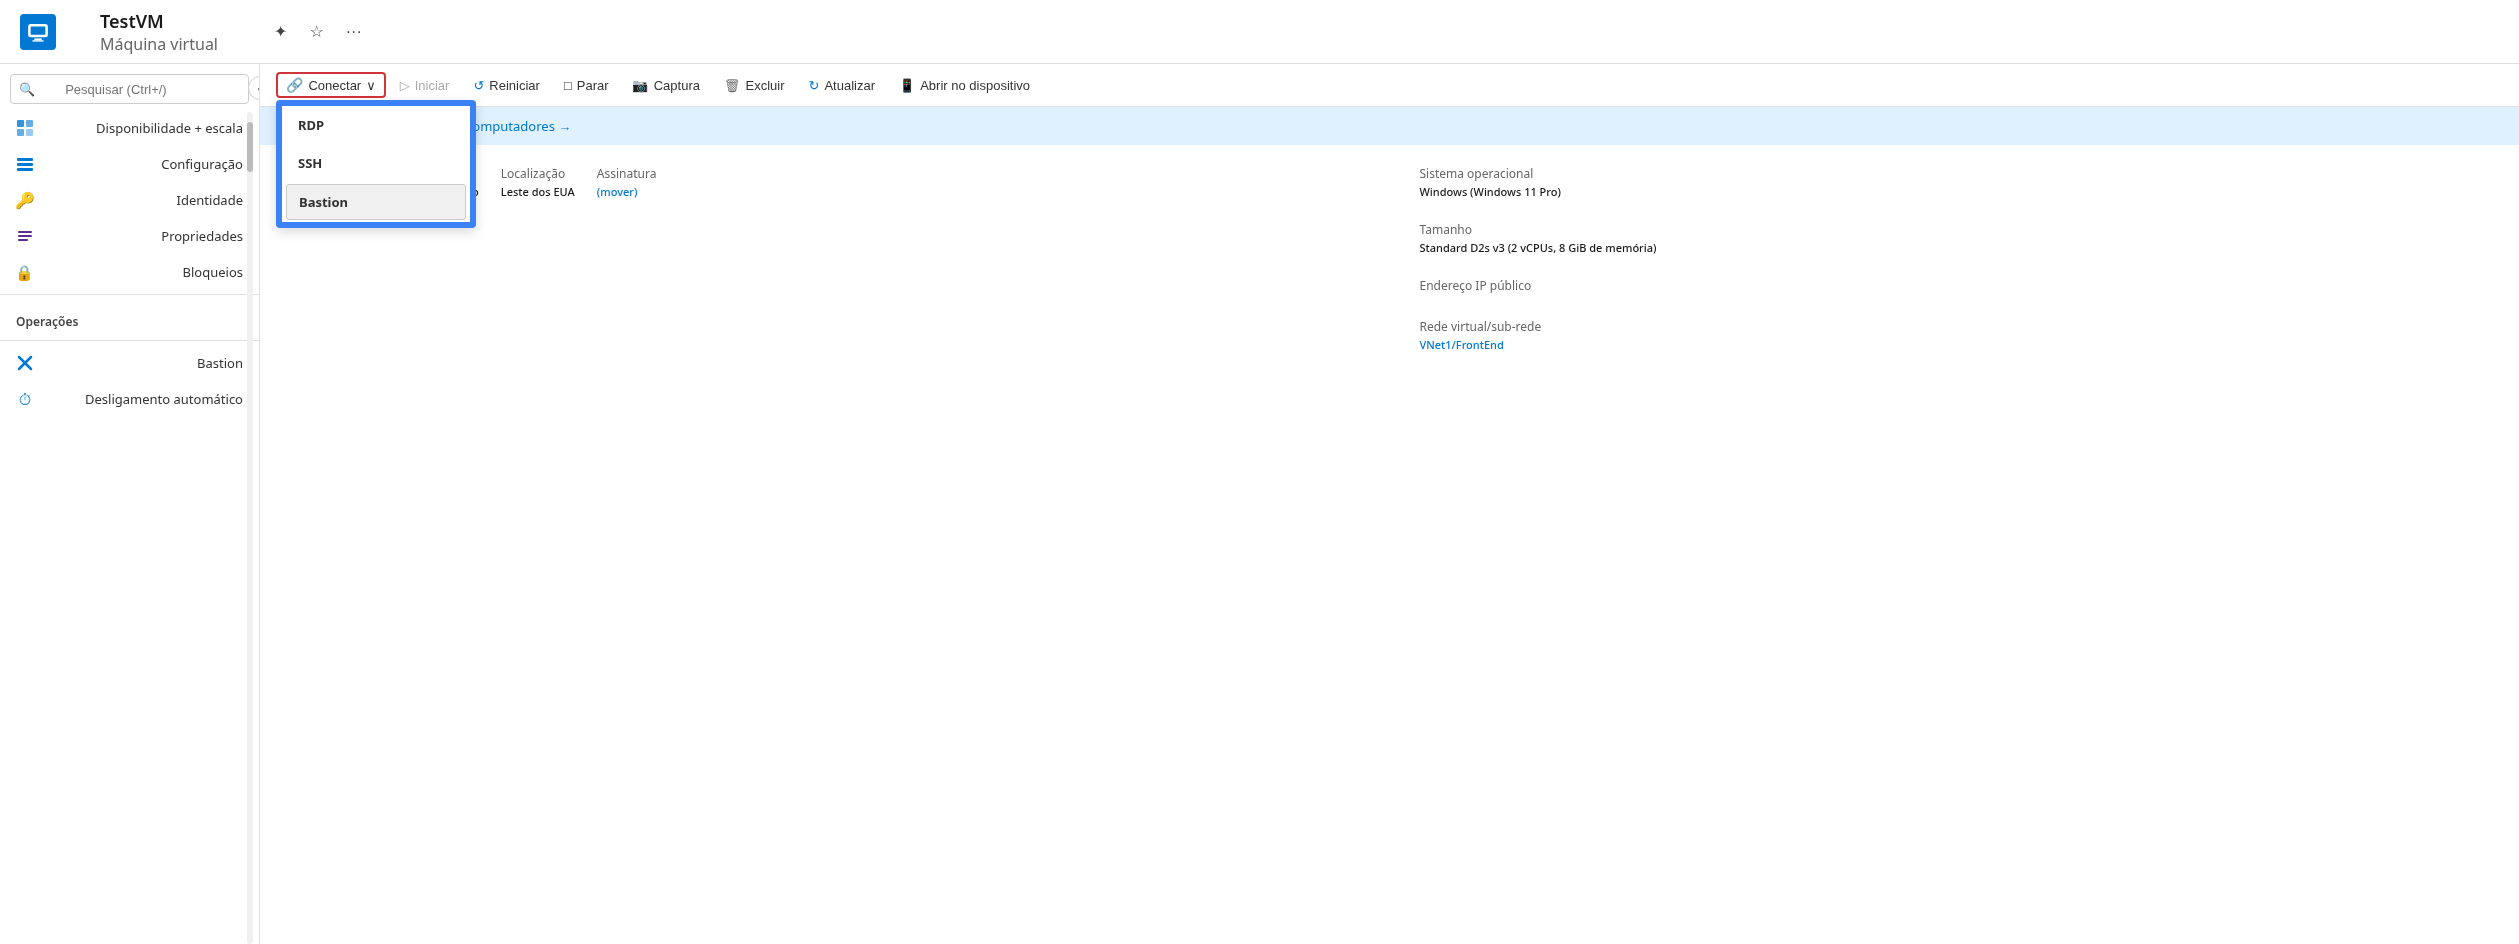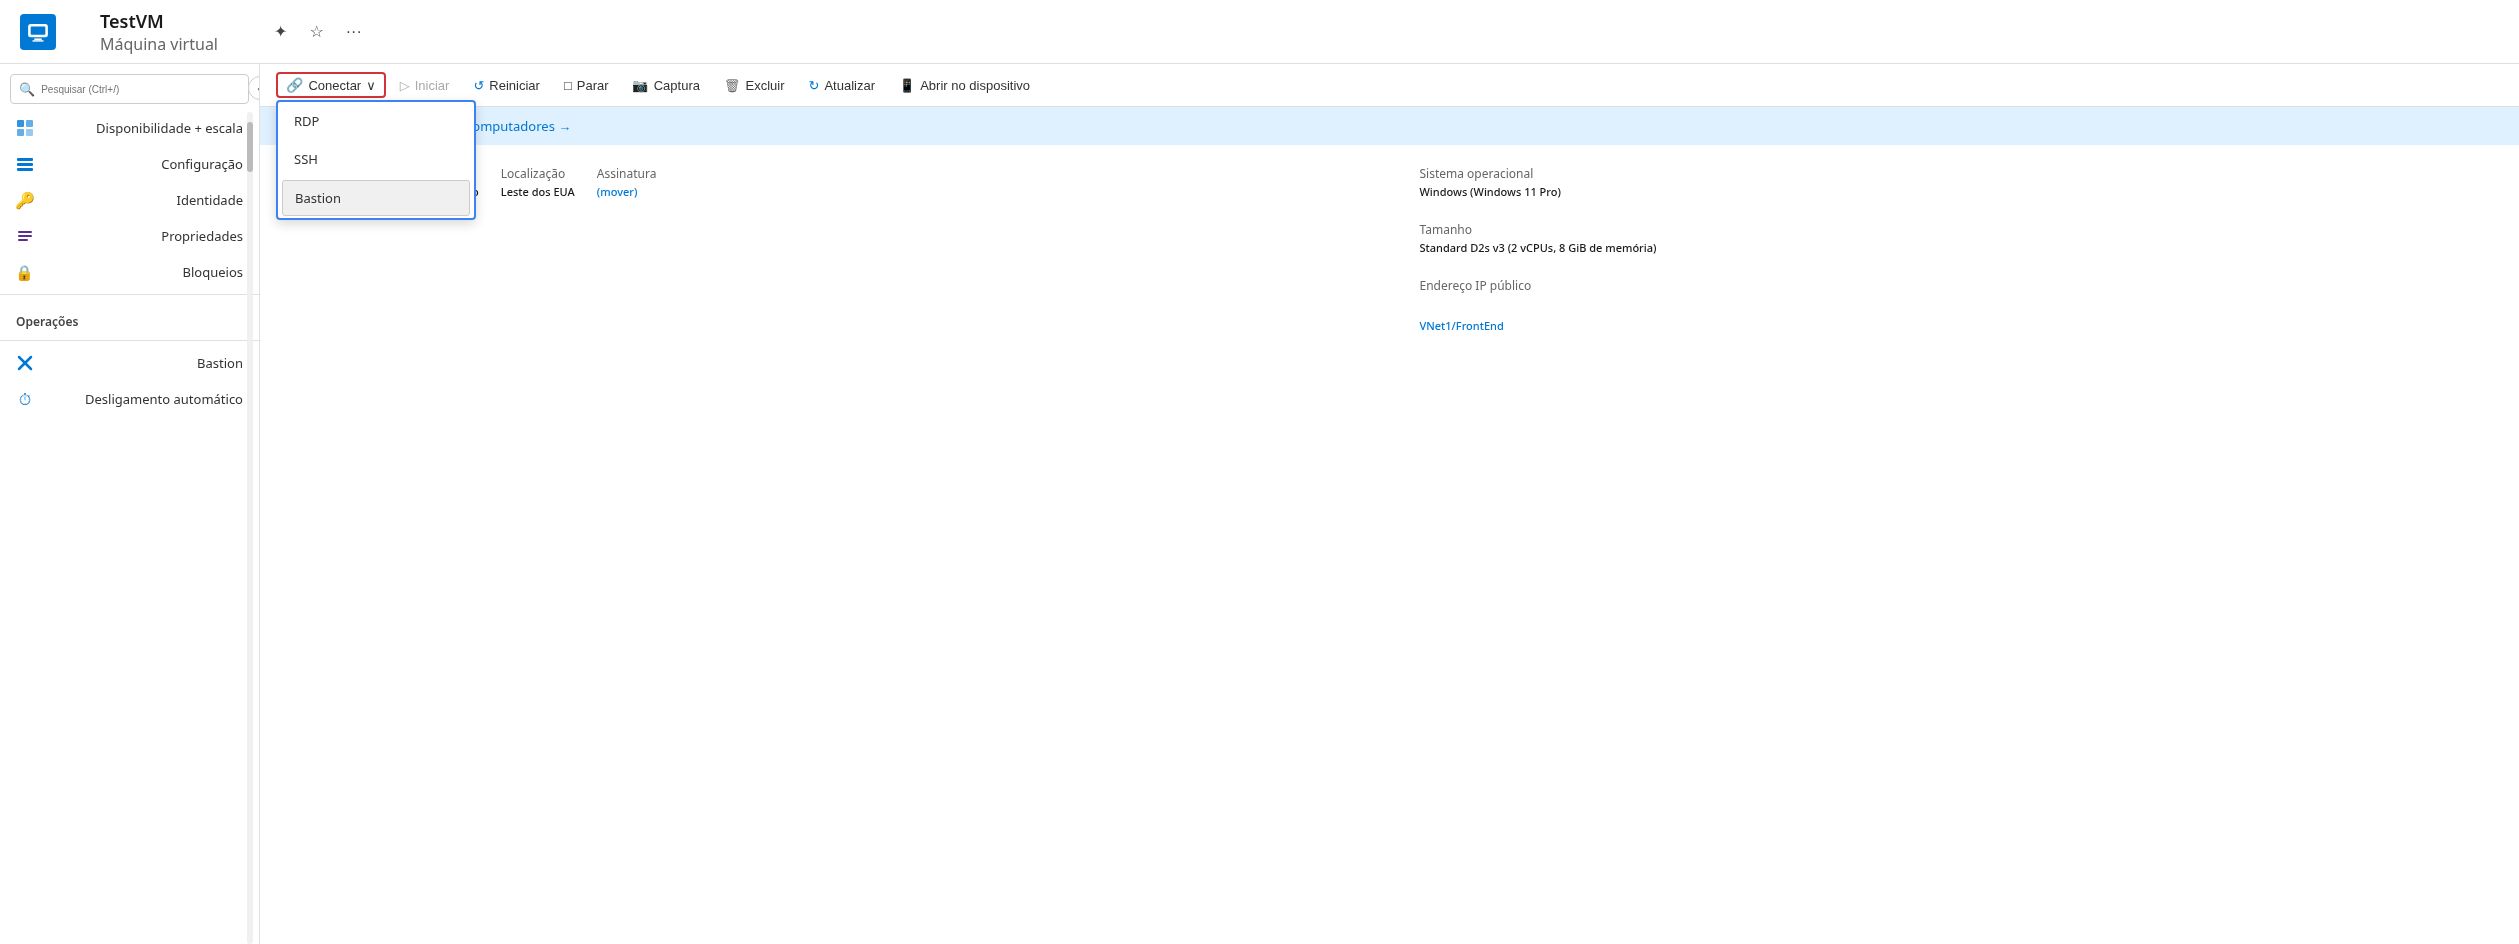--- a/index.html
+++ b/index.html
@@ -52,22 +52,23 @@
       display: flex;
       align-items: center;
       margin: 10px 10px 6px 10px;
       border: 1px solid #ccc;
       border-radius: 4px;
       padding: 5px 8px;
       gap: 6px;
       background: #fff;
     }
     .sidebar-search input {
-      border: none; outline: none; width: 100%; font-size: 10px; color: #555;
+      border: none; outline: none; width: 100%; font-size: 13px; color: #555;
       background: transparent;
+      margin-left: 24px;
     }
     .sidebar-collapse-btn {
       position: absolute; right: -13px; top: 12px;
       width: 24px; height: 24px;
       background: #fff;
       border: 1px solid #ccc;
       border-radius: 50%;
       cursor: pointer;
       display: flex; align-items: center; justify-content: center;
       z-index: 10;
@@ -119,25 +120,26 @@
       padding: 3px 8px;
     }
 
     
     .dropdown-container { position: relative; }
     .dropdown-menu {
       position: absolute;
       top: calc(100% + 2px);
       left: 0;
       background: #fff;
-      border: 2px solid #3b82f6;
+      border: 6px solid #3b82f6;
       box-shadow: 0 4px 12px rgba(0,0,0,0.15);
       border-radius: 4px;
       min-width: 200px;
       z-index: 100;
+      font-weight: bold;
     }
     .dropdown-item {
       padding: 10px 16px;
       cursor: pointer;
       font-size: 13px;
       color: #333;
     }
     .dropdown-item.selected {
       background: #f0f0f0;
       border: 1px solid #ccc;
@@ -380,20 +382,21 @@
             <span class="info-label">Tamanho</span>
             <span class="info-value">Standard D2s v3 (2 vCPUs, 8 GiB de memória)</span>
           </div>
 
           <div class="info-field">
             <span class="info-label">Endereço IP público</span>
             <span class="info-value"></span>
           </div>
 
           <div class="info-field">
+            <span class="info-label">Rede virtual/sub-rede</span>
             <a class="info-value link" href="#">VNet1/FrontEnd</a>
           </div>
         </div>
 
       </div>
     </div>
   </div>
 </div>
 
 </body></html>

